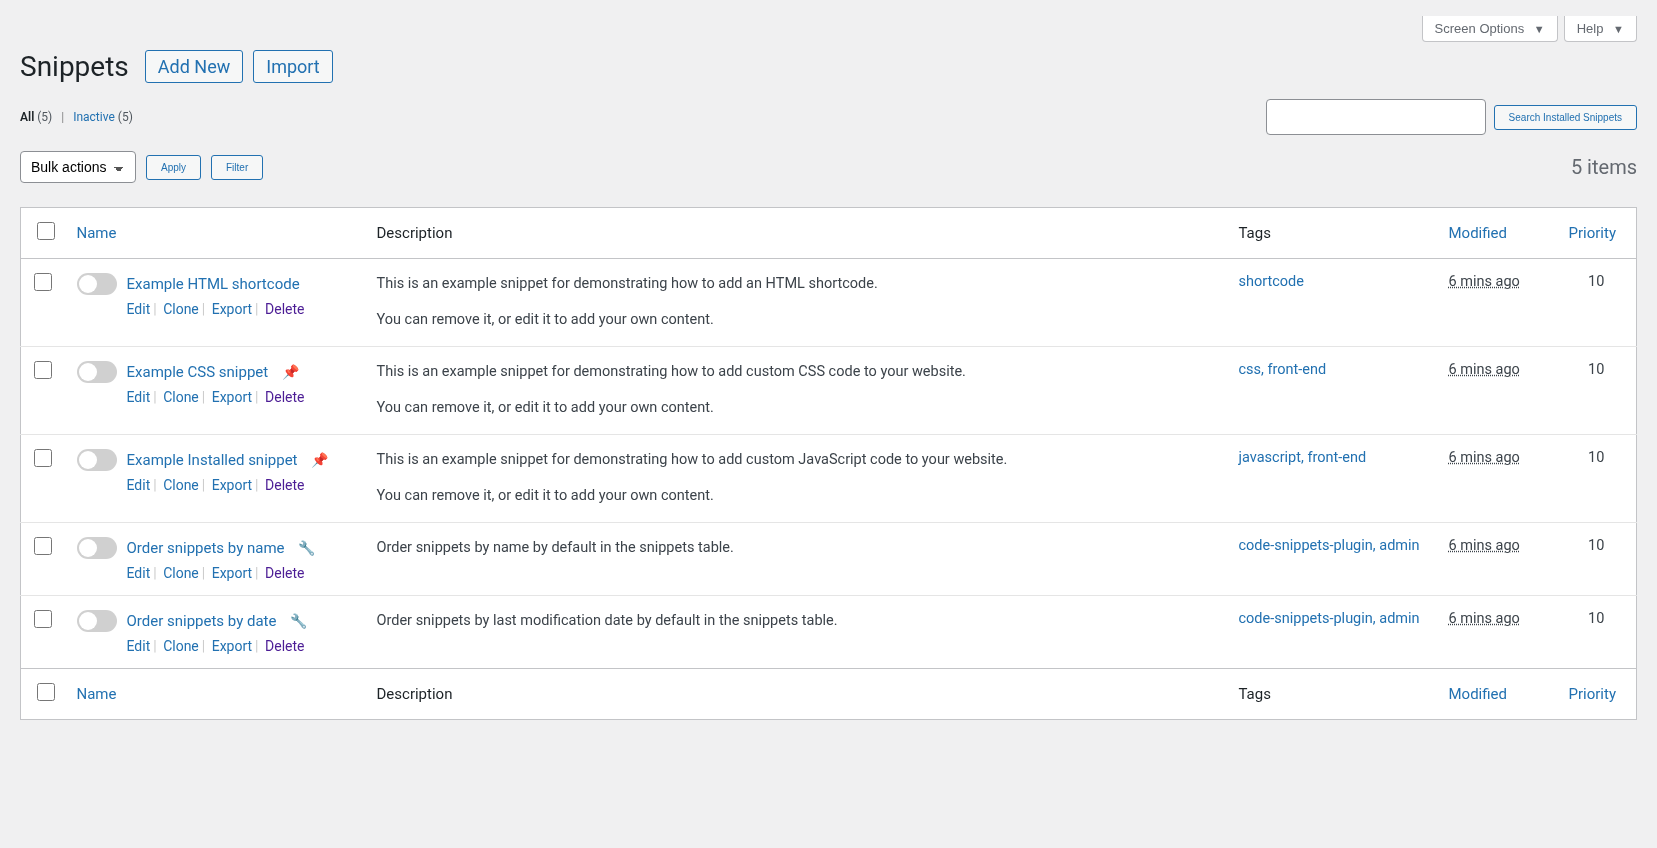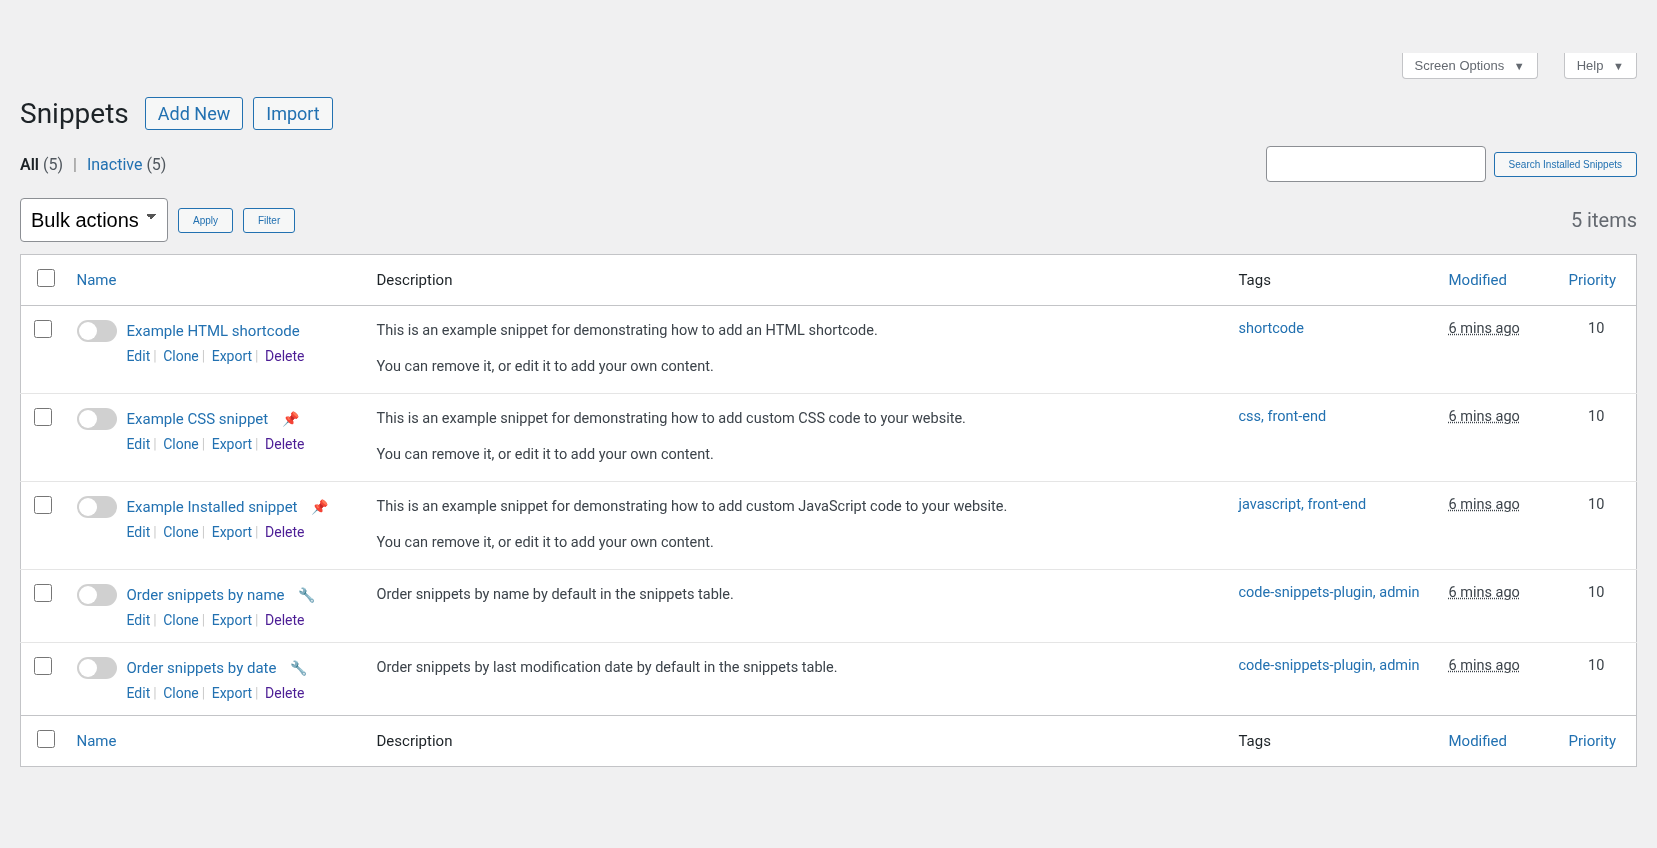--- a/index.html
+++ b/index.html
@@ -6,44 +6,43 @@
   body {
     font-family: -apple-system, BlinkMacSystemFont, "Segoe UI", Roboto, Oxygen-Sans, Ubuntu, Cantarell, "Helvetica Neue", sans-serif;
     background: #f0f0f1;
     color: #3c434a;
     font-size: 14px;
     padding: 0 20px 20px 20px;
   }
   .top-right {
     display: flex;
     justify-content: flex-end;
-    gap: 26px;
+    gap: 6px;
     padding-top: 16px;
-    margin-top: 37px;
   }
   .screen-btn {
     background: #fff;
     border: 1px solid #c3c4c7;
     border-top: none;
     border-radius: 0 0 4px 4px;
     padding: 5px 12px;
     font-size: 13px;
     color: #646970;
     cursor: pointer;
   }
   .screen-btn .tri {
     font-size: 11px;
     margin-left: 6px;
     color: #646970;
   }
   .header-row {
     display: flex;
     align-items: center;
     gap: 10px;
-    margin-top: 18px;
+    margin-top: 8px;
   }
   h1.page-title {
     font-size: 28px;
     font-weight: 400;
     color: #1d2327;
     margin-right: 6px;
   }
   .page-title-action {
     border: 1px solid #2271b1;
     color: #2271b1;
@@ -54,21 +53,21 @@
     cursor: pointer;
     text-decoration: none;
   }
   .subsub {
     margin-top: 16px;
     display: flex;
     justify-content: space-between;
     align-items: center;
   }
   .subsub-left {
-    font-size: 16px;
+    font-size: 12px;
   }
   .subsub-left .sep {
     color: #888;
     margin: 0 6px;
   }
   .subsub-left a {
     color: #2271b1;
     text-decoration: none;
   }
   .subsub-left .current {
@@ -100,43 +99,43 @@
     font-size: 10px;
     cursor: pointer;
   }
   .tablenav {
     display: flex;
     align-items: center;
     gap: 10px;
     margin-top: 16px;
   }
   .tablenav select {
-    height: 44px;
+    height: 32px;
     border: 1px solid #8c8f94;
     border-radius: 4px;
     padding: 0 28px 0 10px;
-    font-size: 20px;
+    font-size: 14px;
     background: #fff;
     appearance: none;
     background-image: linear-gradient(45deg, transparent 50%, #555 50%), linear-gradient(135deg, #555 50%, transparent 50%);
     background-position: calc(100% - 16px) 15px, calc(100% - 11px) 15px;
     background-size: 5px 5px, 5px 5px;
     background-repeat: no-repeat;
   }
   .tablenav .count-right {
     margin-left: auto;
     color: #646970;
     font-size: 20px;
   }
   table.wp-list {
     width: 100%;
     border-collapse: collapse;
     background: #fff;
     border: 1px solid #c3c4c7;
-    margin-top: 12px;
+    margin-top: 24px;
     table-layout: fixed;
   }
   table.wp-list thead th,
   table.wp-list tfoot th {
     text-align: left;
     padding: 14px 12px;
     font-weight: 400;
     font-size: 15px;
     color: #1d2327;
     border-bottom: 1px solid #c3c4c7;

